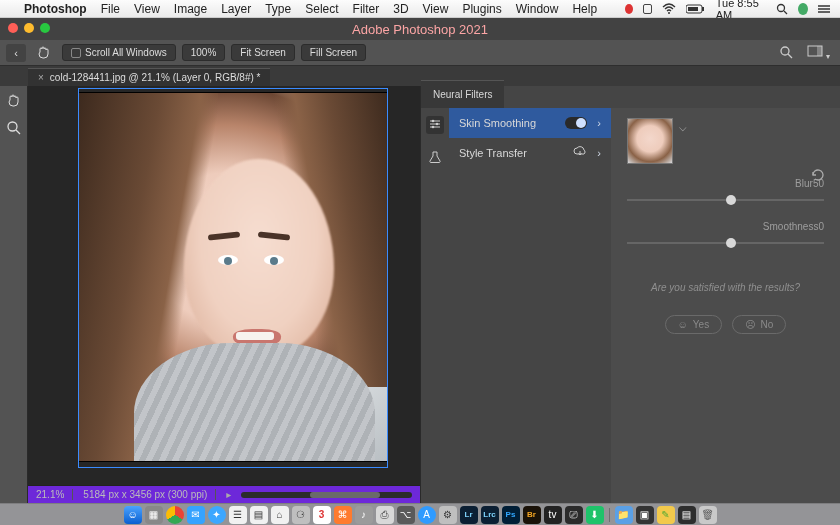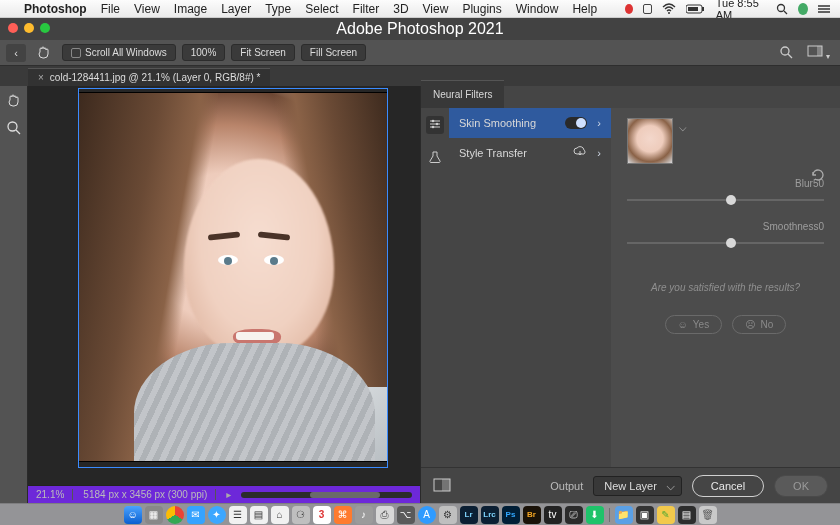--- a/index.html
+++ b/index.html
@@ -7,21 +7,21 @@
 
   
   .mac-bar { height: 18px; background: linear-gradient(#fcfcfc,#eaeaea); display: flex; align-items: center; padding: 0 10px; font-size: 12px; color: #222; gap: 14px; border-bottom:1px solid #ccc; }
   .mac-bar .apple { font-size: 13px; }
   .mac-bar .app-name { font-weight: 600; }
   .mac-bar .spacer { flex: 1; }
   .mac-right { display:flex; align-items:center; gap:10px; font-size:11px; }
   .mac-right svg { display:block; }
 
   
-  .titlebar { height: 22px; background: #424242; display:flex; align-items:center; justify-content:center; color:#ffffff; font-size:16px; position:relative; }
+  .titlebar { height: 22px; background: #424242; display:flex; align-items:center; justify-content:center; color:#fca5a5; font-size:13px; position:relative; }
   .traffic { position:absolute; left:8px; top:5px; display:flex; gap:6px; }
   .traffic span { width:10px; height:10px; border-radius:50%; display:block; }
   .tr-r{background:#ff5f57}.tr-y{background:#febc2e}.tr-g{background:#28c840}
 
   
   .optbar { height:26px; background:#535353; display:flex; align-items:center; padding:0 6px; gap:6px; border-bottom:1px solid #2e2e2e;}
   .opt-back{ width:20px;height:18px;background:#434343;border-radius:3px;display:flex;align-items:center;justify-content:center;color:#ddd;}
   .opt-field{ background:#3a3a3a;border:1px solid #2c2c2c;border-radius:3px;padding:2px 8px;color:#ddd;font-size:10px;display:flex;align-items:center;gap:4px;}
   .opt-check{ width:10px;height:10px;border:1px solid #888;border-radius:2px;display:inline-block;}
   .optbar .spacer{flex:1}
@@ -337,33 +337,20 @@
             <span>Yes</span>
           </div>
           <div class="pill">
             <span>☹</span>
             <span>No</span>
           </div>
         </div>
       </div>
     </div>
 
-    <div class="panel-footer">
-      <span class="prev-icon">
-        <svg width="18" height="14" viewBox="0 0 18 14">
-            <rect x="1" y="1" width="16" height="12" stroke="#ccc" fill="none"></rect>
-            <rect x="9" y="1" width="8" height="12" fill="#ccc" opacity=".35"></rect>
-          </svg>
-      </span>
-      <span class="pf-spacer"></span>
-      <span class="pf-label">Output</span>
-      <div class="pf-select">New Layer</div>
-      <div class="btn btn-cancel">Cancel</div>
-      <div class="btn btn-ok">OK</div>
-    </div>
   </div>
 </div>
 
 <div class="dock">
   <div class="d" style="background:linear-gradient(#4aa3ff,#0a5fd0)">☺</div>
   <div class="d" style="background:#888">▦</div>
   <div class="d" style="background:conic-gradient(#ea4335 0 120deg,#34a853 120deg 240deg,#fbbc05 240deg);border-radius:50%"></div>
   <div class="d" style="background:#35a3ff">✉</div>
   <div class="d" style="background:#3ca7ff;border-radius:50%">✦</div>
   <div class="d" style="background:#f1f1f1;color:#333">☰</div>

